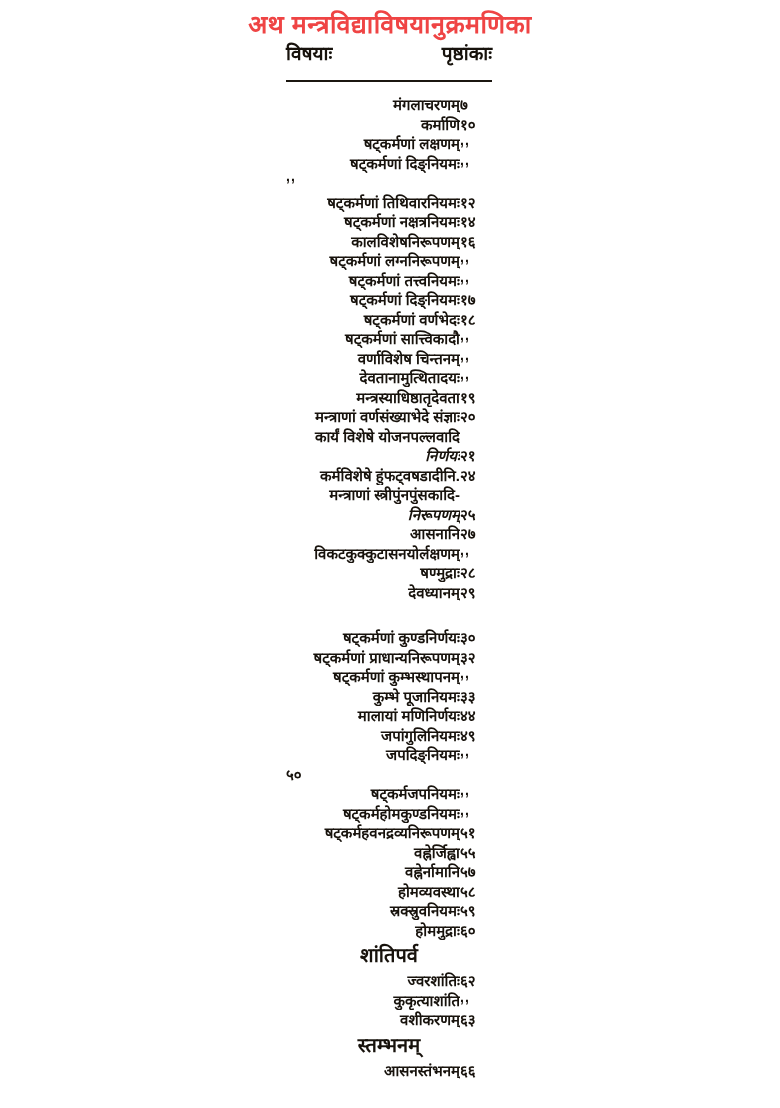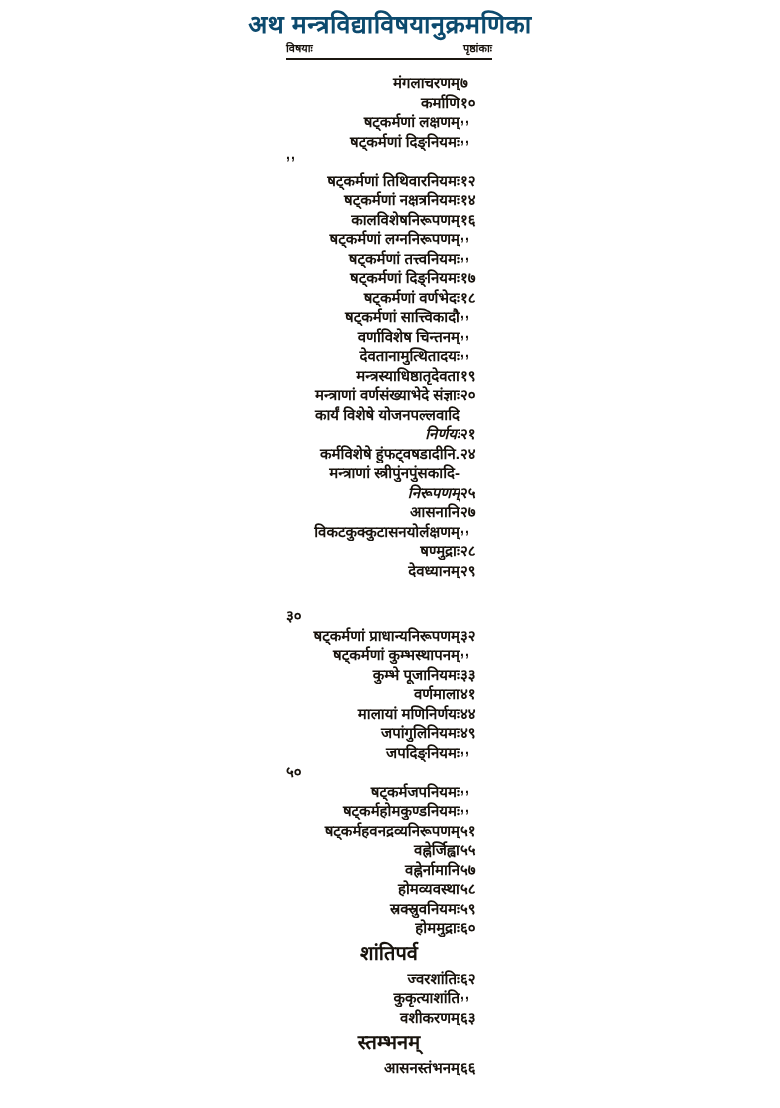--- a/index.html
+++ b/index.html
@@ -20,34 +20,34 @@
   }
   .title {
     position: absolute;
     top: 6px;
     left: 0;
     width: 780px;
     text-align: center;
     font-size: 25px;
     font-weight: 700;
     letter-spacing: 0.5px;
-    color: #0c4a6e;
+    color: #ef4444;
   }
   .toc {
     position: absolute;
     left: 286px;
     top: 40px;
     width: 206px;
   }
   .col-headers {
     display: flex;
     justify-content: space-between;
-    font-size: 11px;
-    font-weight: 700;
-    padding-bottom: 3px;
+    font-size: 19px;
+    font-weight: 700;
+    padding-bottom: 14px;
   }
   .rule {
     border-bottom: 2px solid #1b1610;
     margin-bottom: 12px;
   }
   .rows {}
   .row {
     display: flex;
     justify-content: flex-start;
     align-items: baseline;
@@ -199,39 +199,36 @@
         <div class="row">
     <span class="label">षण्मुद्राः</span>
     <span class="pageno">२८</span>
   </div>
         <div class="row">
     <span class="label">देवध्यानम्</span>
     <span class="pageno">२९</span>
   </div>
         <div class="section-gap"></div>
         <div class="row">
+    <span class="label">षट्कर्मणां कुण्डनिर्णयः</span>
     <span class="pageno">३०</span>
   </div>
         <div class="row">
     <span class="label">षट्कर्मणां प्राधान्यनिरूपणम्</span>
     <span class="pageno">३२</span>
   </div>
         <div class="row">
     <span class="label">षट्कर्मणां कुम्भस्थापनम्</span>
     <span class="pageno ditto">,,</span>
   </div>
         <div class="row">
     <span class="label">कुम्भे पूजानियमः</span>
     <span class="pageno">३३</span>
   </div>
         <div class="row">
-    <span class="label">वर्णमाला</span>
-    <span class="pageno">४१</span>
-  </div>
-        <div class="row">
     <span class="label">मालायां मणिनिर्णयः</span>
     <span class="pageno">४४</span>
   </div>
         <div class="row">
     <span class="label">जपांगुलिनियमः</span>
     <span class="pageno">४९</span>
   </div>
         <div class="row">
     <span class="label">जपदिङ्नियमः</span>
     <span class="pageno ditto">,,</span>

